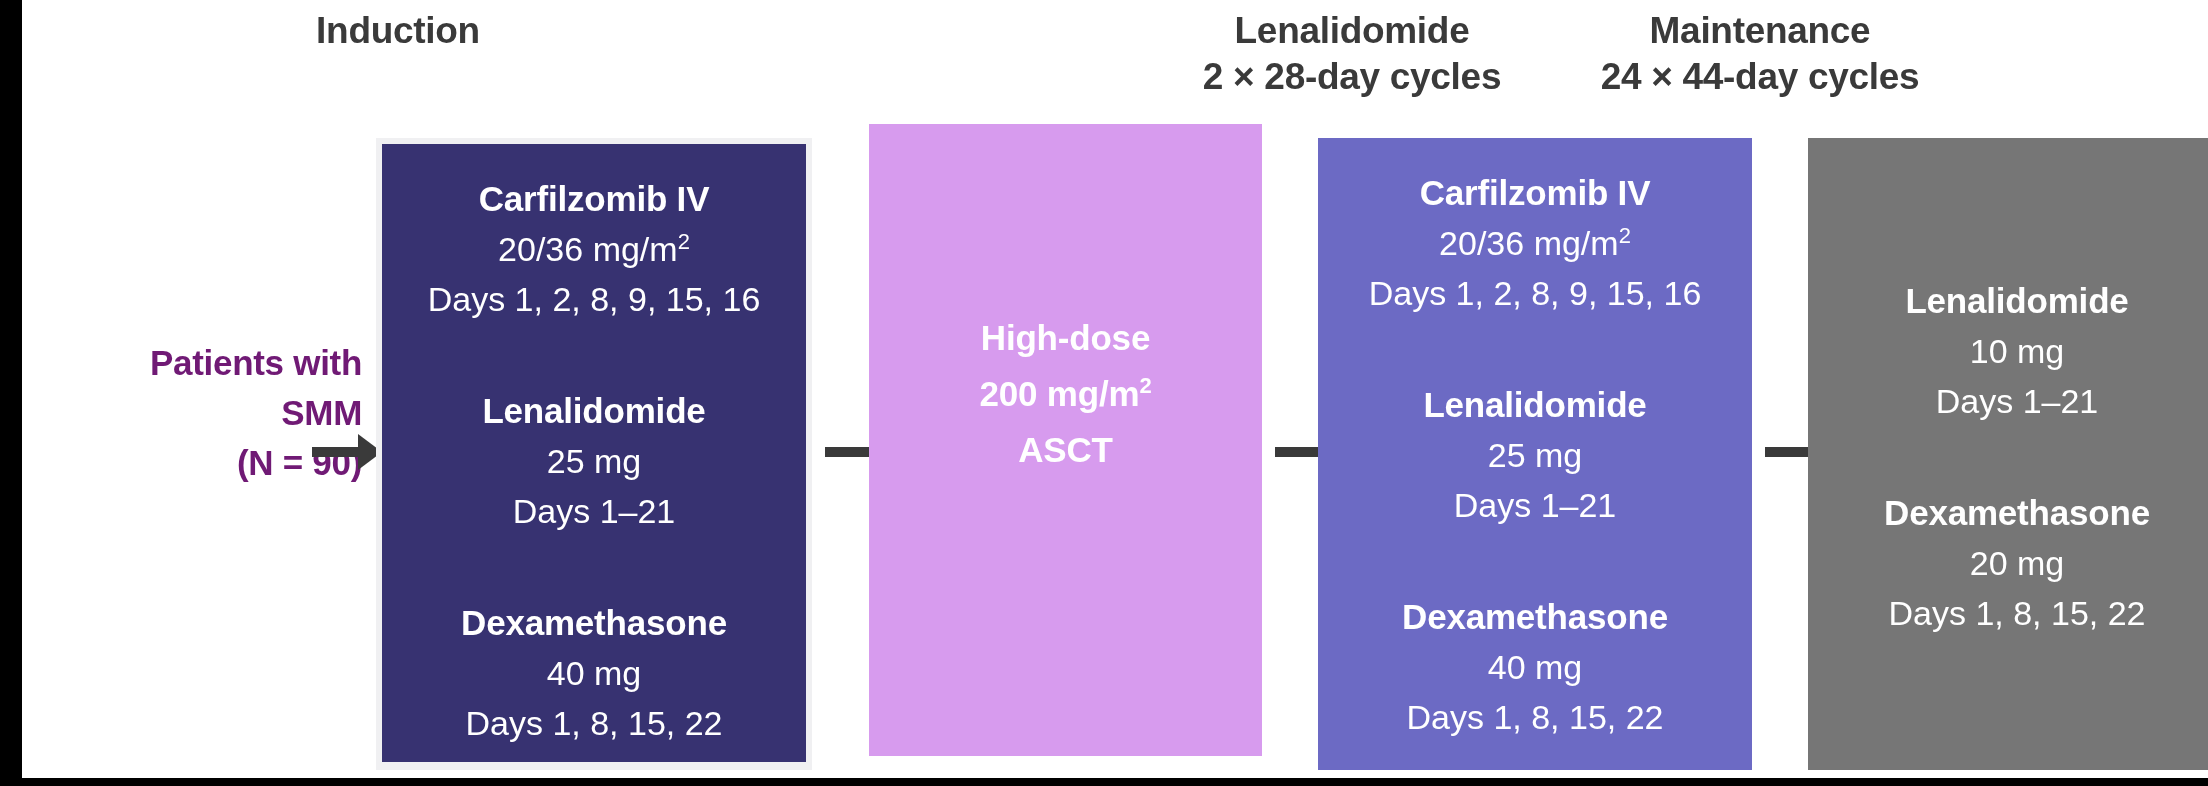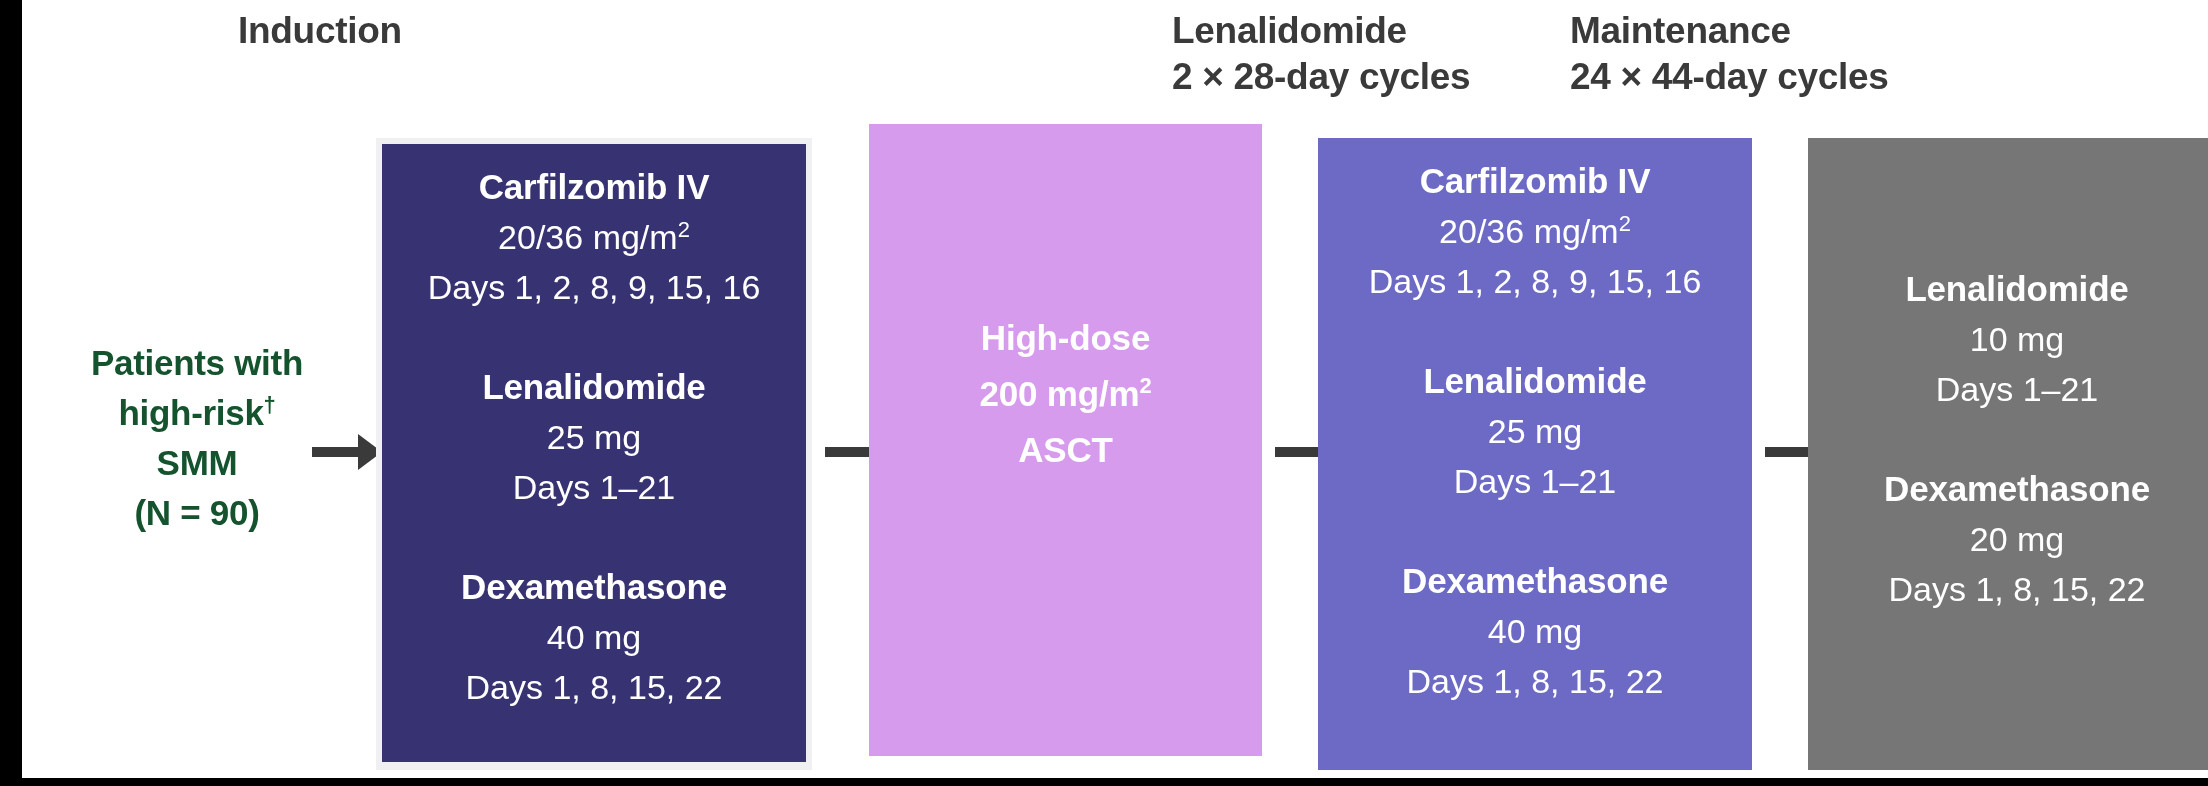--- a/index.html
+++ b/index.html
@@ -20,34 +20,35 @@
     width: 22px; height: 786px; background: #000000;
   }
   .black-bar-bottom {
     position: absolute; left: 0; top: 778px;
     width: 2208px; height: 8px; background: #000000;
   }
 
   
   .phase-header {
     position: absolute;
+    text-align: center;
     color: #3a3a3a;
     font-weight: 700;
     font-size: 37px;
     line-height: 46px;
     letter-spacing: -0.3px;
   }
 
   
   .entry-block {
     position: absolute;
     left: 10px; top: 338px;
     width: 330px;
-    text-align: center;
-    color: #14532d;
+    text-align: right;
+    color: #701a75;
     font-weight: 700;
     font-size: 35px;
     line-height: 50px;
     letter-spacing: -0.3px;
   }
   .entry-block sup { font-size: 22px; vertical-align: super; line-height: 0; }
 
   
   .tx-box {
     position: absolute;
@@ -65,21 +66,21 @@
     font-weight: 700;
     font-size: 35px;
     line-height: 50px;
     letter-spacing: -0.2px;
   }
   .drug-detail {
     font-weight: 400;
     font-size: 34px;
     line-height: 50px;
   }
-  .drug-group { margin-bottom: 0px; }
+  .drug-group { margin-bottom: 0px; margin-top: 12px; }
   .gap { height: 50px; }
   sup.sq { font-size: 22px; vertical-align: super; line-height: 0; }
 
   .asct-text {
     font-weight: 700;
     font-size: 35px;
     line-height: 56px;
     letter-spacing: -0.2px;
   }
 
@@ -120,21 +121,20 @@
     <div>2 × 28-day cycles</div>
   </div>
 
   <div class="phase-header" style="left:1548px; top:8px; width:380px;">
     <div>Maintenance</div>
     <div>24 × 44-day cycles</div>
   </div>
 
   <div class="entry-block">
     <div>Patients with</div>
-    <div><span>high-risk</span><sup>†</sup></div>
     <div>SMM</div>
     <div>(N = 90)</div>
   </div>
 
   <div class="arrow" style="left:290px; top:432px; width:72px;">
     <div class="arrow-shaft" style="width:50px;"></div>
     <div class="arrow-head" style="left:46px;"></div>
   </div>
 
   <div class="tx-frame" style="left:354px; top:138px; width:436px; height:632px;"></div>

